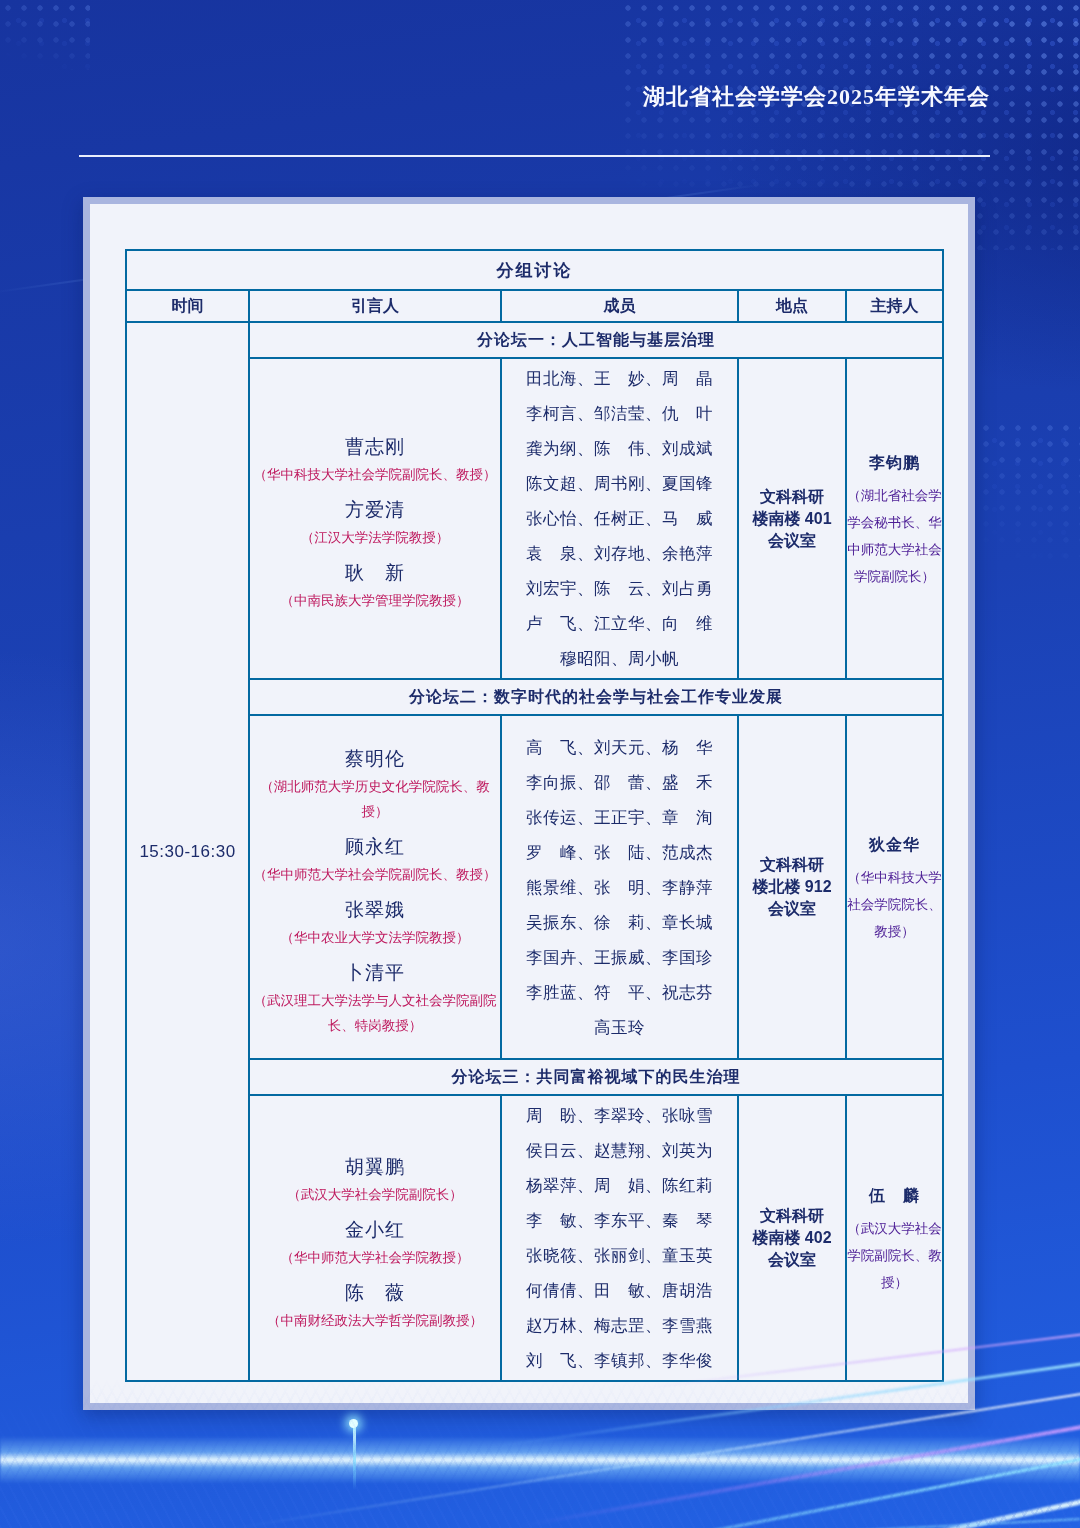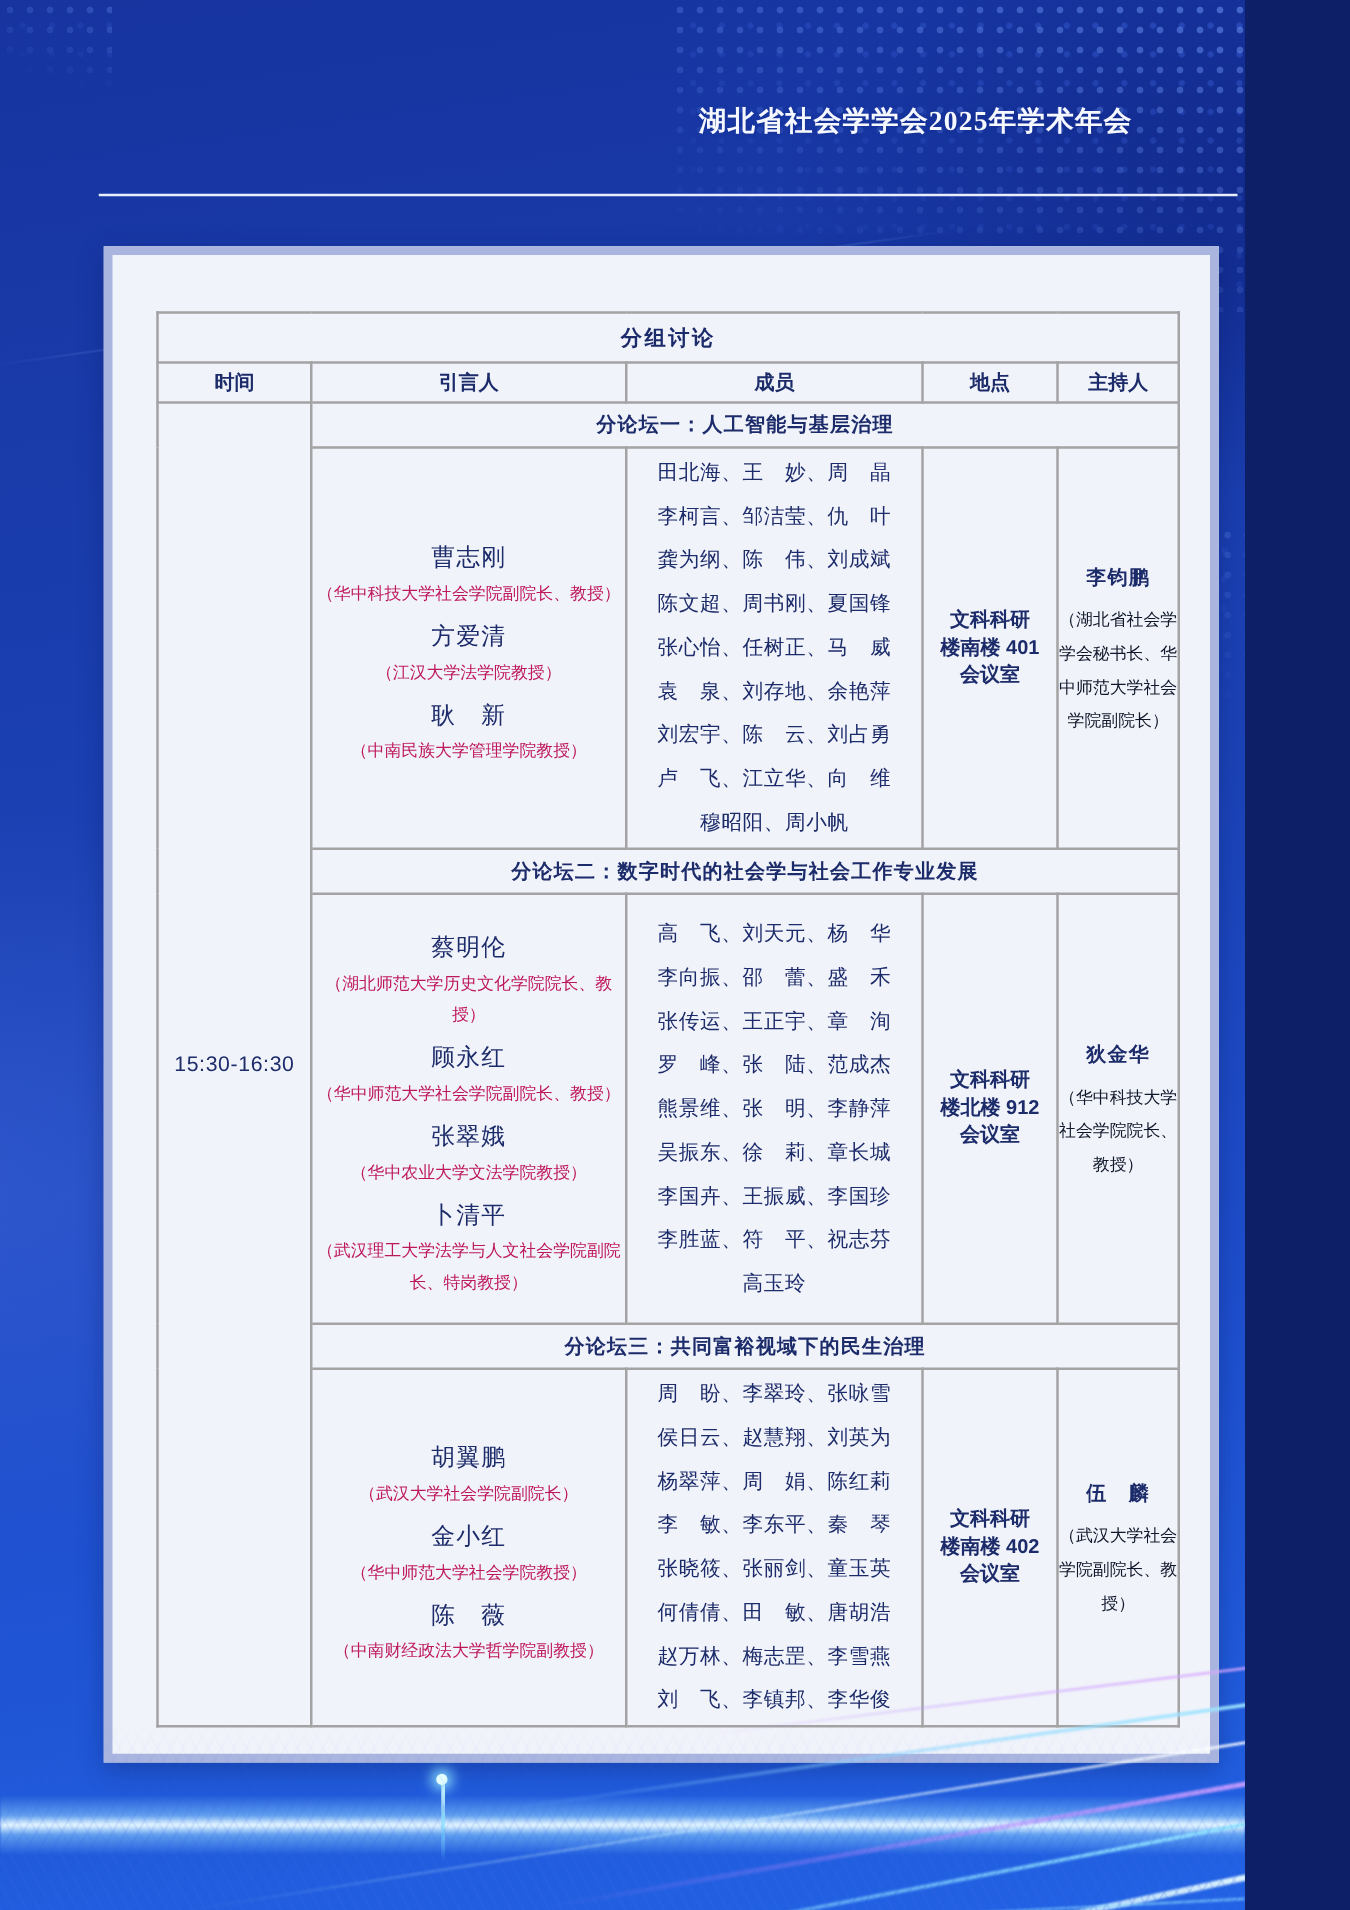--- a/index.html
+++ b/index.html
@@ -1,18 +1,18 @@
 <!DOCTYPE html>
 <html><head>
 <meta charset="utf-8">
 <style>
   html,body{margin:0;padding:0;background:#0d1f66;}
   *{box-sizing:border-box;}
   .page{
-    position:relative;width:996px;height:1528px;overflow:hidden;
+    position:relative;width:1080px;height:1528px;overflow:hidden;
     font-family:"Liberation Sans",sans-serif;
     background:
       radial-gradient(900px 500px at -5% 62%, rgba(90,120,230,.30), transparent 60%),
       radial-gradient(700px 380px at 108% 10%, rgba(10,25,110,.55), transparent 65%),
       linear-gradient(172deg,#17349f 0%,#1b41b4 42%,#1e4fce 72%,#2262e4 100%);
   }
   
   .dots{
     position:absolute;pointer-events:none;
     background-image:
@@ -84,42 +84,42 @@
     position:absolute;left:83px;top:197px;width:892px;height:1213px;
     background:#f1f3fa;border:7px solid #a9b5df;
     box-shadow:0 6px 18px rgba(10,25,90,.35);
   }
   table.sched{
     position:absolute;left:35px;top:45px;width:817px;
     border-collapse:collapse;table-layout:fixed;
     color:#1c2b6a;
   }
   .sched td,.sched th{
-    border:2px solid #a3a3a3;vertical-align:middle;text-align:center;
+    border:2px solid #0369a1;vertical-align:middle;text-align:center;
     padding:2px 0;
   }
   tr.r-title{height:40px;}
   tr.r-head{height:32px;}
   tr.r-sect{height:36px;}
   tr.r-f1{height:290px;}
   tr.r-f2{height:344px;}
   tr.r-f3{height:254px;}
   .t-title{font-size:17px;font-weight:700;letter-spacing:2px;}
   .t-head{font-size:16px;font-weight:700;margin-left:45px;}
   .t-sect{font-size:16px;font-weight:700;letter-spacing:1px;}
   .t-time{font-size:17px;letter-spacing:.5px;}
   .spk-name{font-size:19px;font-weight:400;line-height:30px;margin-top:8px;letter-spacing:1px;}
   .spk-aff{
     font-family:"Liberation Serif",serif;font-size:13.5px;line-height:25px;
     color:#be185d;
   }
   .members{white-space:pre-line;font-size:16.5px;line-height:35px;letter-spacing:.5px;}
   .loc{white-space:pre-line;font-size:16px;font-weight:700;line-height:22px;}
   .host-name{font-size:16px;font-weight:700;letter-spacing:1px;line-height:30px;margin-bottom:4px;}
-  .host-aff{font-family:"Liberation Serif",serif;font-size:13.5px;line-height:27px;color:#0f172a;}
+  .host-aff{font-family:"Liberation Serif",serif;font-size:13.5px;line-height:27px;color:#4c1d95;}
 </style>
 </head>
 <body>
 
 <div class="page">
 
   <div class="dots dots-tr"></div>
   <div class="dots dots-mr"></div>
   <div class="dots dots-tl"></div>
   <div class="faint-line"></div>

